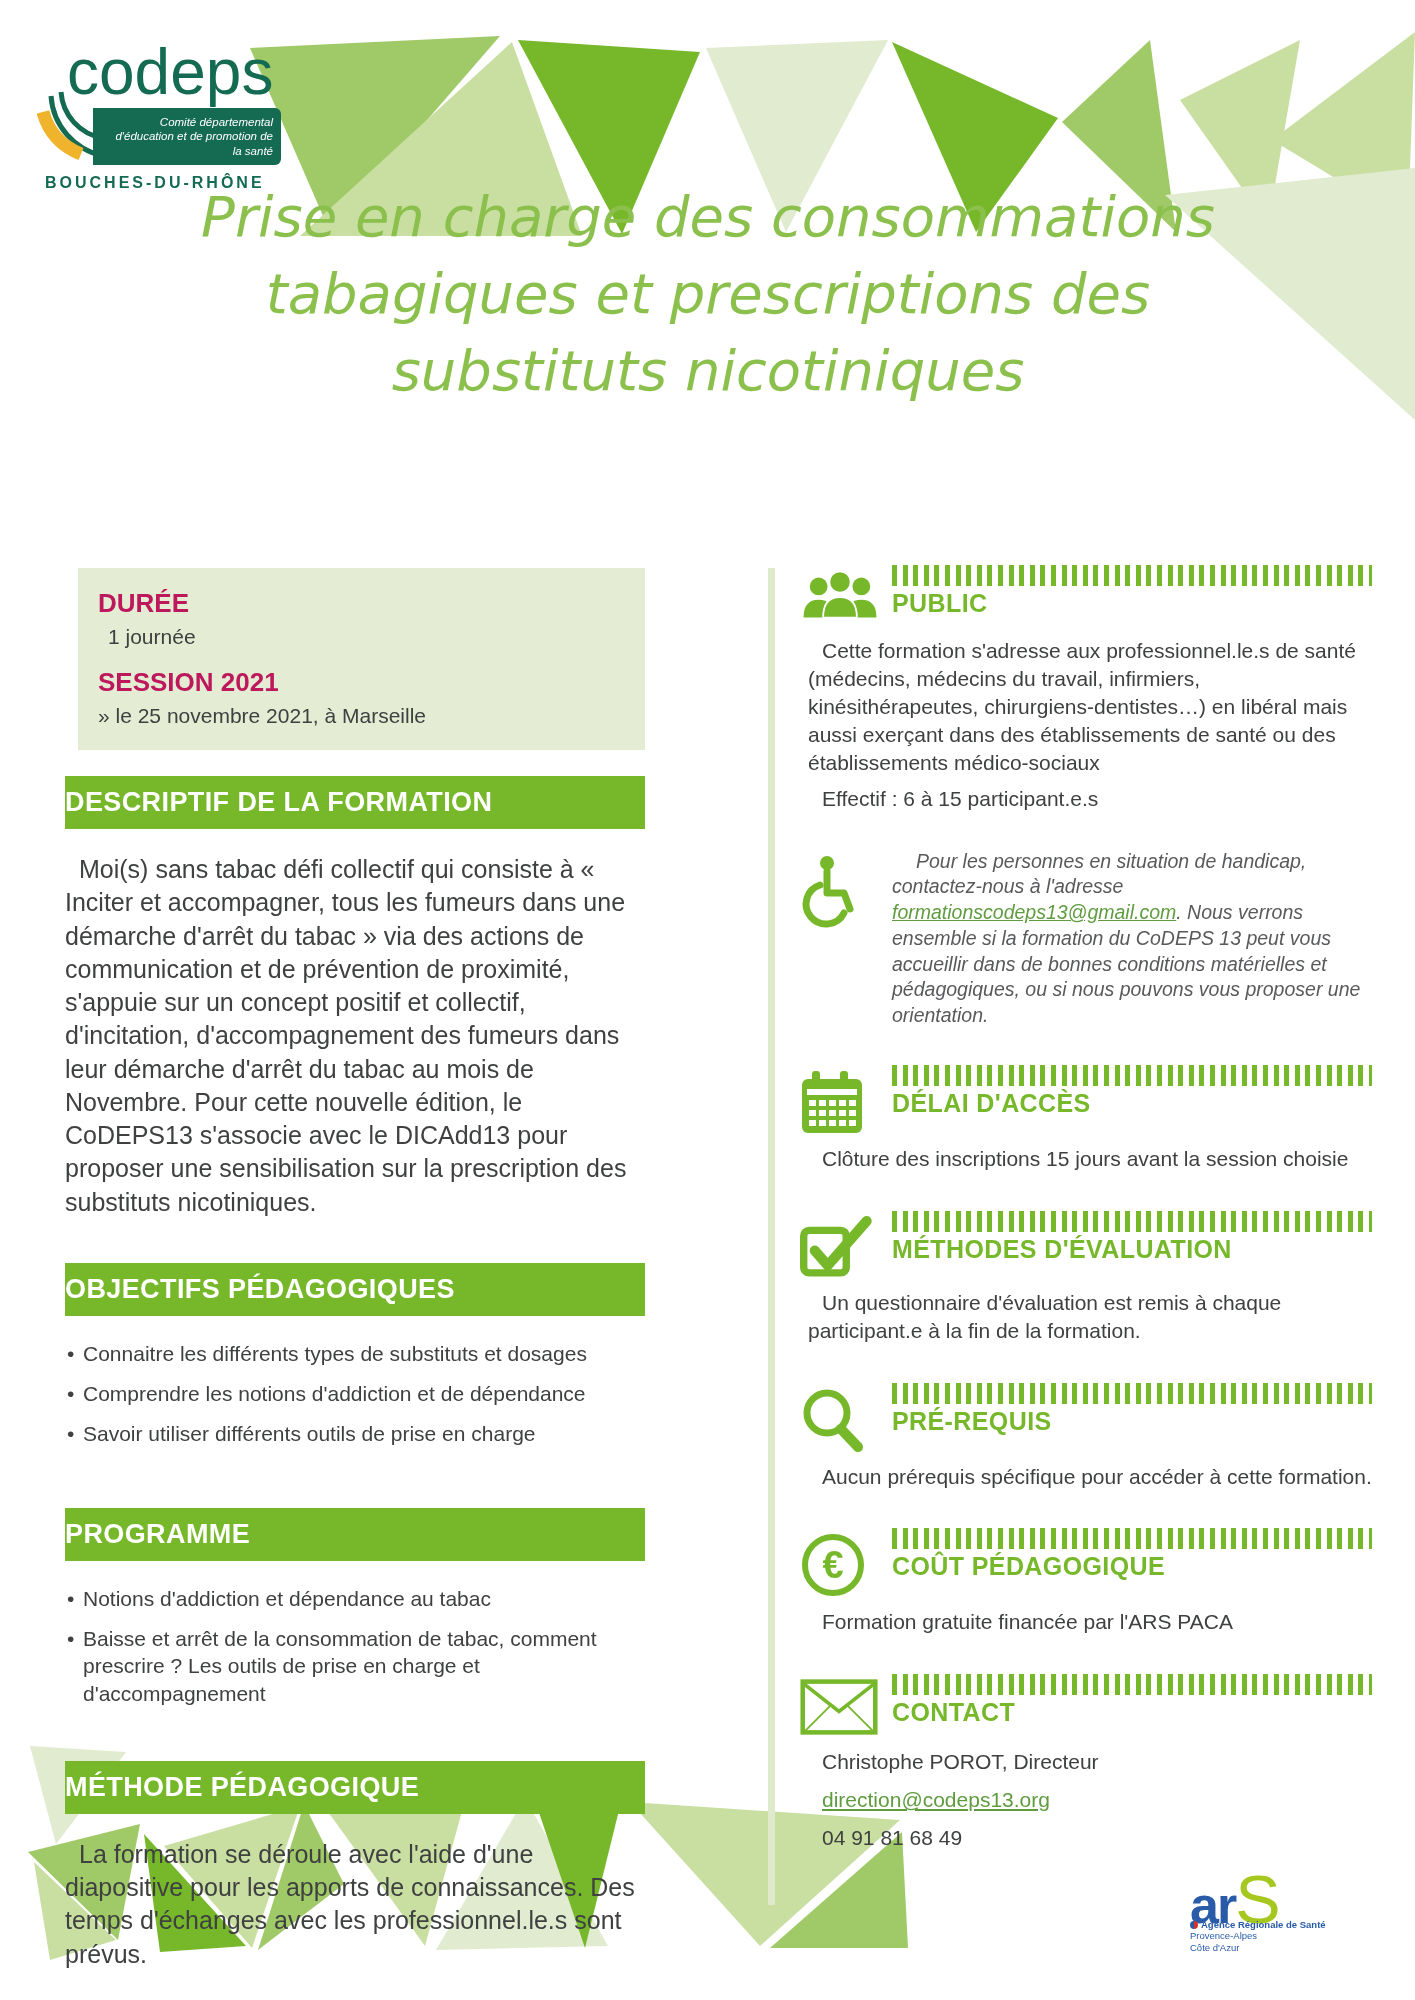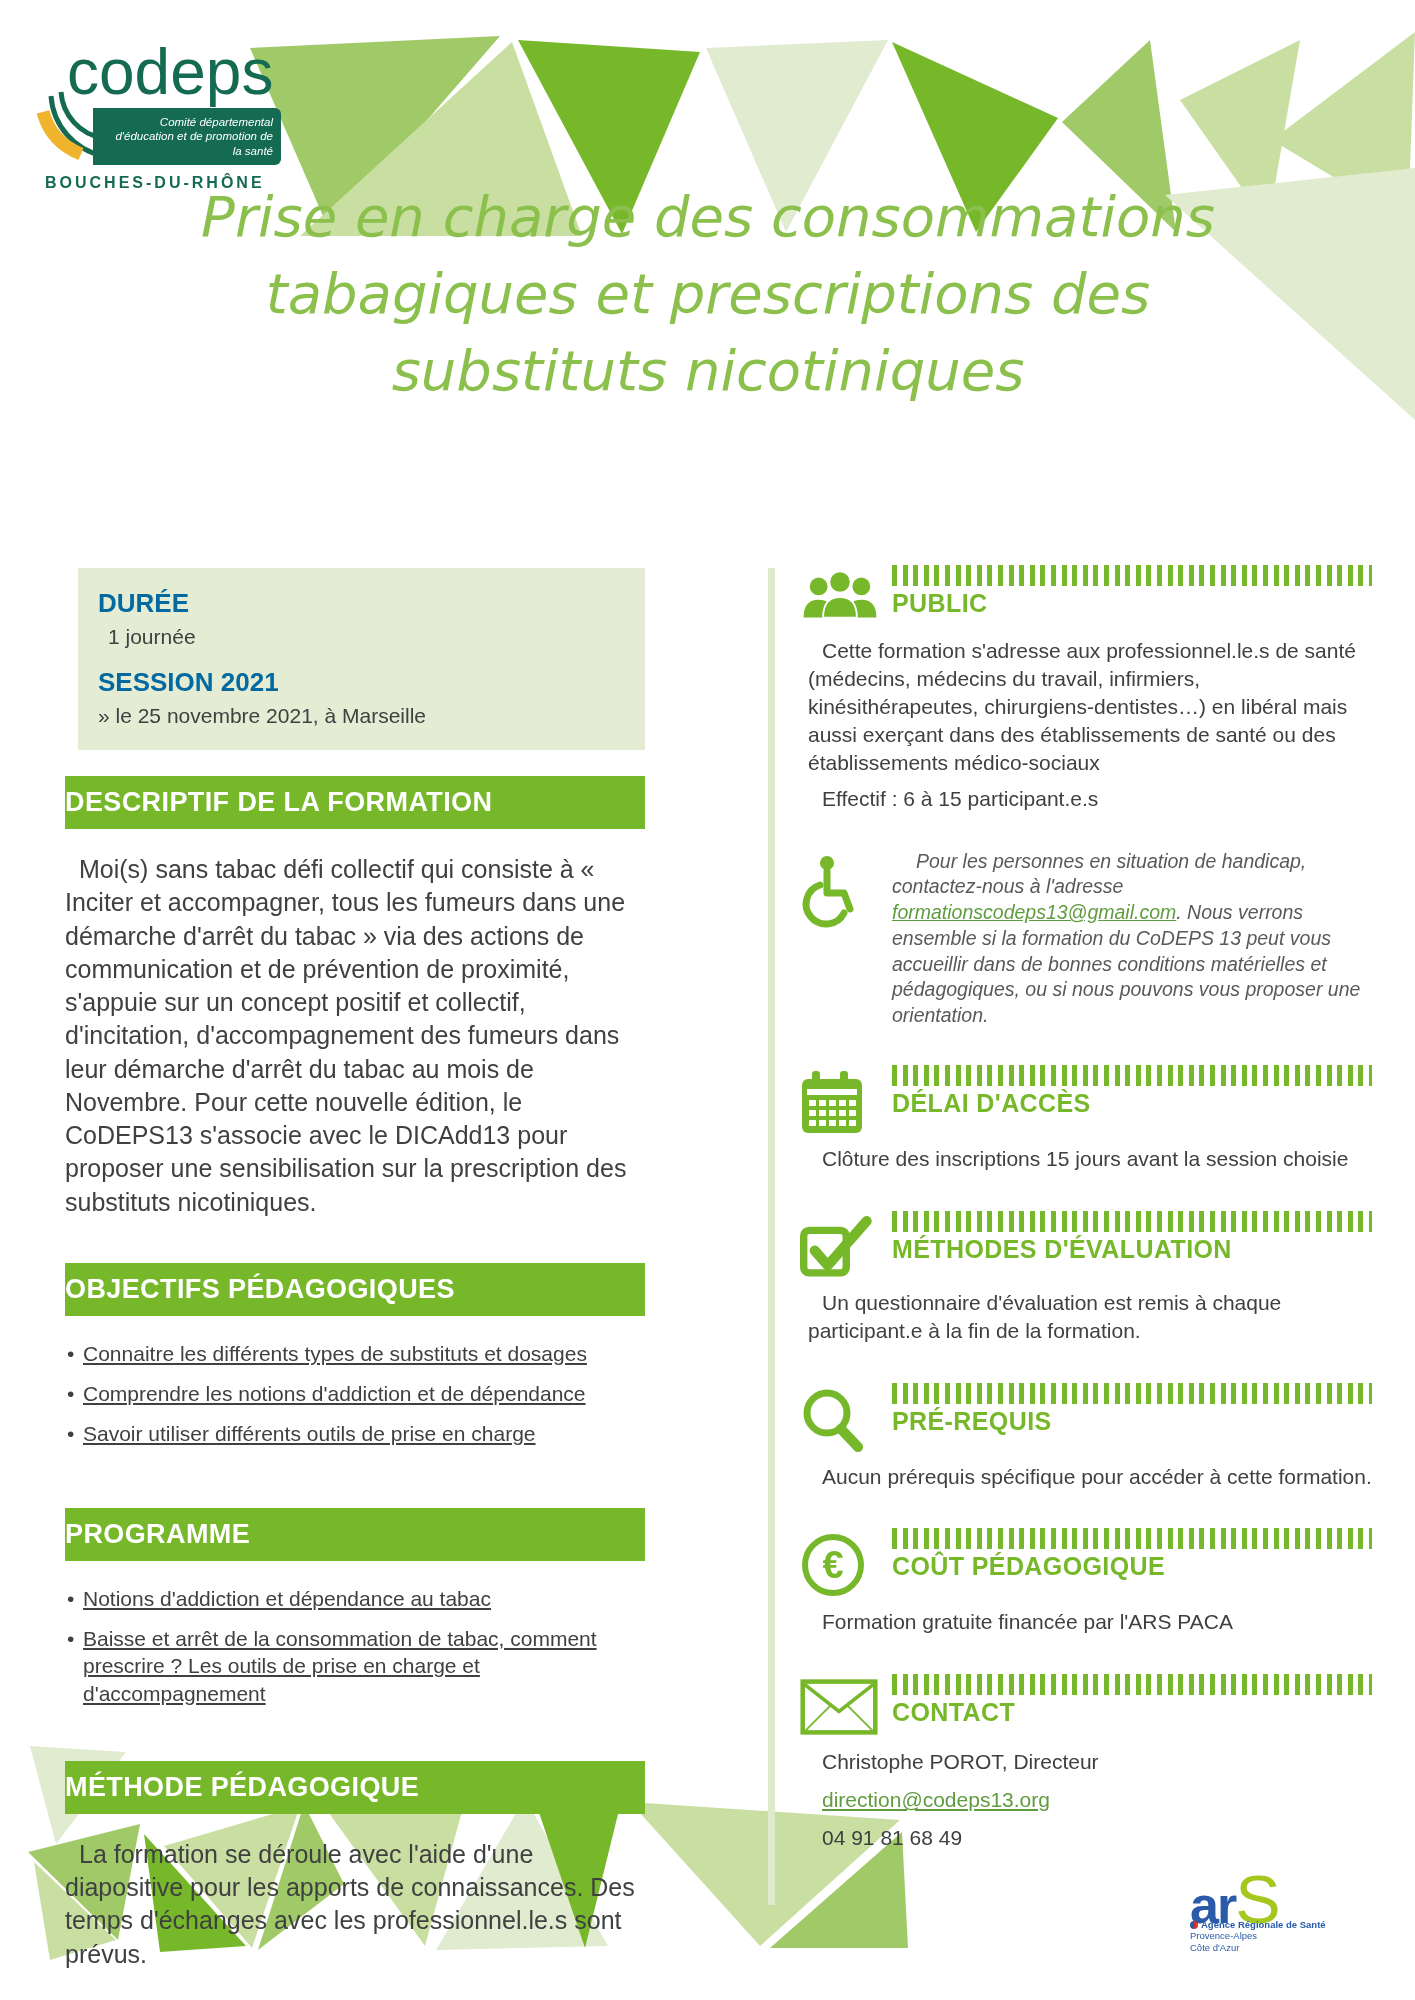--- a/index.html
+++ b/index.html
@@ -22,28 +22,28 @@
   
   .title{position:absolute;left:68px;top:178px;width:1280px;text-align:center;
     font-family:"DejaVu Sans",sans-serif;font-style:italic;font-weight:400;
     color:#8bc04d;font-size:56px;line-height:77px;}
   
   .col-left{position:absolute;left:65px;top:568px;width:580px;}
   .col-right{position:absolute;left:800px;top:565px;width:572px;}
   .divider{position:absolute;left:768px;top:568px;width:7px;height:1337px;background:#dfe9cc;}
   
   .info-box{background:#e4edd4;margin-left:13px;padding:16px 20px 22px 20px;}
-  .info-heading{color:#0369a1;font-weight:bold;font-size:26px;margin:4px 0 6px 0;}
+  .info-heading{color:#be185d;font-weight:bold;font-size:26px;margin:4px 0 6px 0;}
   .info-value{font-size:21px;margin:0 0 18px 10px;}
   .info-value:last-child{margin-bottom:0;}
   .banner{background:#76b82a;color:#ffffff;font-weight:bold;font-size:27px;letter-spacing:.4px;
     height:53px;line-height:53px;margin:26px 0 24px 0;}
   .para{font-size:25px;line-height:1.33;text-indent:14px;margin:0;}
   .blist{list-style:none;margin:6px 0 0 0;padding:0;font-size:21px;line-height:1.3;}
-  .blist li{margin:0 0 13px 0;padding-left:18px;position:relative;text-decoration:underline;}
+  .blist li{margin:0 0 13px 0;padding-left:18px;position:relative;}
   .blist li::before{content:"•";position:absolute;left:2px;top:0;color:#3f4040;}
   
   .rsec{margin-bottom:38px;}
   .rsec-head{display:flex;align-items:flex-start;}
   .rsec-icon{flex:0 0 92px;display:flex;justify-content:flex-start;padding-top:4px;}
   .rsec-right{flex:1;}
   .bars{height:21px;background:repeating-linear-gradient(90deg,#76b82a 0 5px,transparent 5px 10.6px);margin-bottom:4px;}
   .rsec-title{color:#76b82a;font-weight:bold;font-size:25px;letter-spacing:.4px;line-height:1.1;}
   .rsec-body{font-size:21px;line-height:1.33;margin:10px 0 0 8px;text-indent:14px;}
   .rsec-body2{font-size:21px;margin:10px 0 0 22px;}

